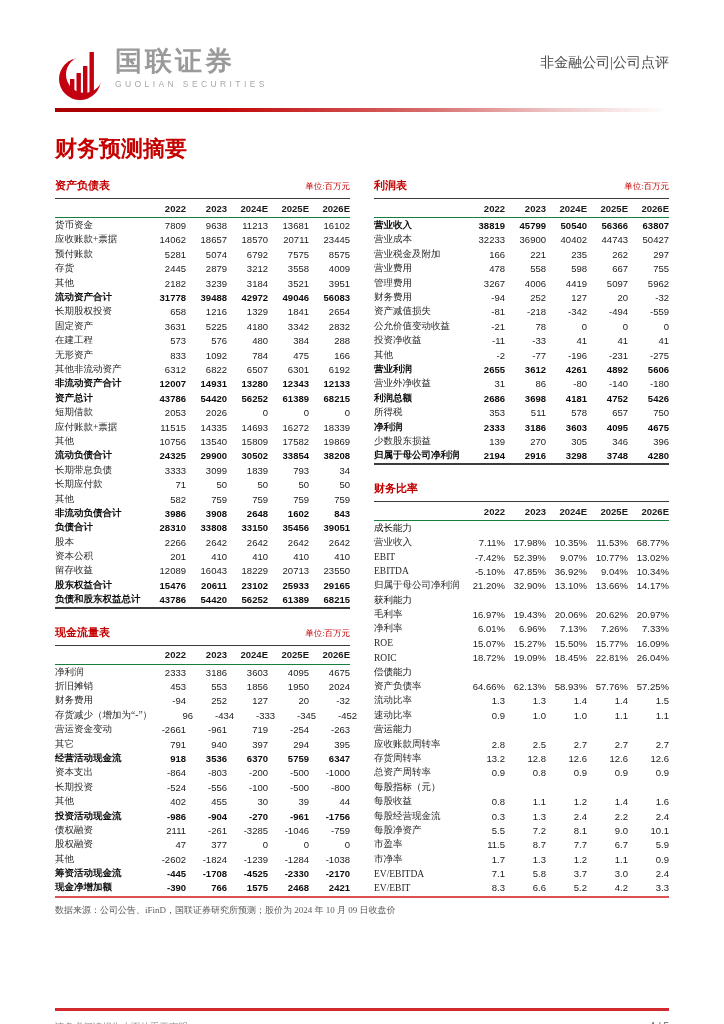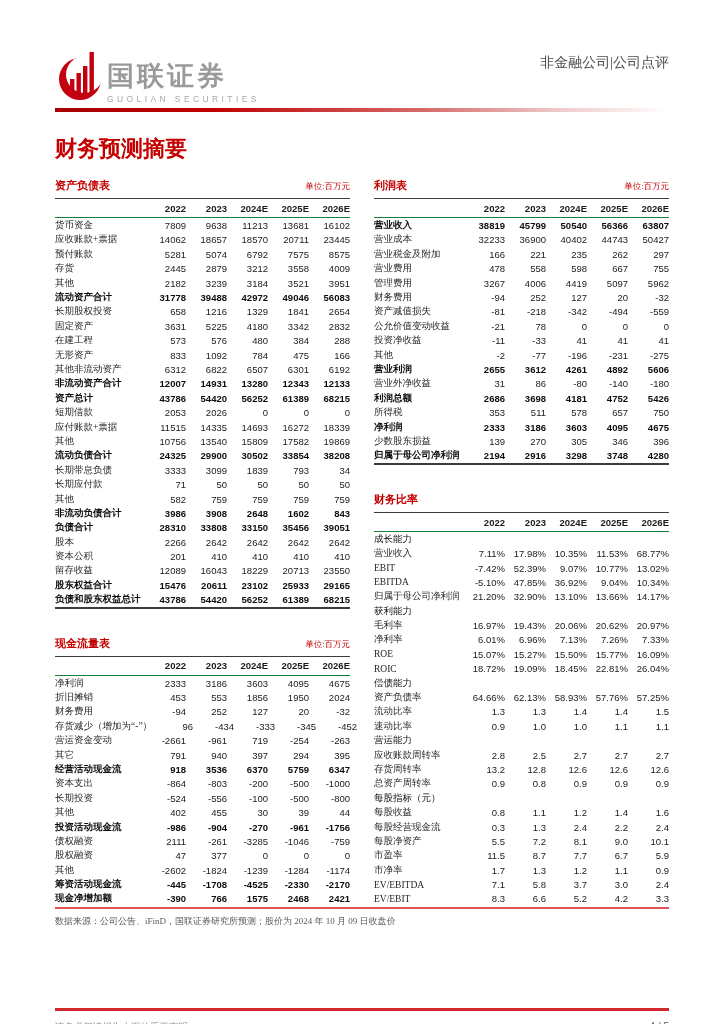--- a/index.html
+++ b/index.html
@@ -2,34 +2,34 @@
 <html><head>
 <meta charset="utf-8">
 <style>
   * { margin:0; padding:0; box-sizing:border-box; }
   html,body { background:#ffffff; }
   body { width:724px; height:1024px; font-family:"Liberation Sans", sans-serif; color:#1a1a1a; position:relative; }
   .page { width:724px; height:1024px; padding:48px 55px 0 55px; position:relative; overflow:hidden; }
 
   
   .hdr { display:flex; justify-content:space-between; align-items:flex-start; height:58px; }
-  .brand { display:flex; align-items:flex-end; }
+  .brand { display:flex; gap:8px; }
   .brand svg { display:block; }
   .brand-text .cn { font-size:27px; font-weight:700; color:#9a9a9a; letter-spacing:3px; line-height:1; font-family:"Liberation Sans", sans-serif; }
   .brand-text .en { font-size:8.5px; color:#a8a8a8; letter-spacing:3.4px; margin-top:4px; }
   .doc-type { font-size:14px; color:#4a4a4a; margin-top:6px; font-family:"Liberation Serif", serif; }
 
   .hdr-rule { margin-top:2px; height:4px; width:614px;
     background:linear-gradient(to right,#a70000,#c00000 25%,#d76a6a 60%,#efc9c9 82%,rgba(255,255,255,0)); }
 
   h1.page-title { margin:24px 0 16px 0; font-size:22px; line-height:1.2; color:#c40000; font-weight:700; font-family:"Liberation Serif", serif; }
 
   
   .cols { display:flex; gap:24px; width:614px; }
-  .col { width:295px; display:flex; flex-direction:column; gap:27px; }
+  .col { width:295px; display:flex; flex-direction:column; gap:16px; }
 
   .fin-table { width:295px; }
   .t-head { display:flex; justify-content:space-between; align-items:baseline; padding-bottom:3px; border-bottom:1px solid #3c3c3c; height:21px; }
   .t-title { color:#c40000; font-weight:700; font-size:11px; font-family:"Liberation Serif", serif; }
   .t-unit { color:#c40000; font-weight:400; font-size:8.5px; font-family:"Liberation Serif", serif; }
   .t-years { display:flex; align-items:center; height:19px; border-bottom:1px solid #15803d; }
   .t-years .t-label { flex:1 1 auto; }
   .t-year { color:#e00000; font-weight:700; }
   .t-rows { }
   .t-row { display:flex; align-items:center; height:14.4px; }
@@ -429,21 +429,21 @@
               <span class="t-num">0</span>
               <span class="t-num">0</span>
               <span class="t-num">0</span>
             </div>
             <div class="t-row item">
               <span class="t-label">其他</span>
               <span class="t-num">-2602</span>
               <span class="t-num">-1824</span>
               <span class="t-num">-1239</span>
               <span class="t-num">-1284</span>
-              <span class="t-num">-1174</span>
+              <span class="t-num">-1038</span>
             </div>
             <div class="t-row total">
               <span class="t-label">筹资活动现金流</span>
               <span class="t-num">-445</span>
               <span class="t-num">-1708</span>
               <span class="t-num">-4525</span>
               <span class="t-num">-2330</span>
               <span class="t-num">-2170</span>
             </div>
             <div class="t-row total">

